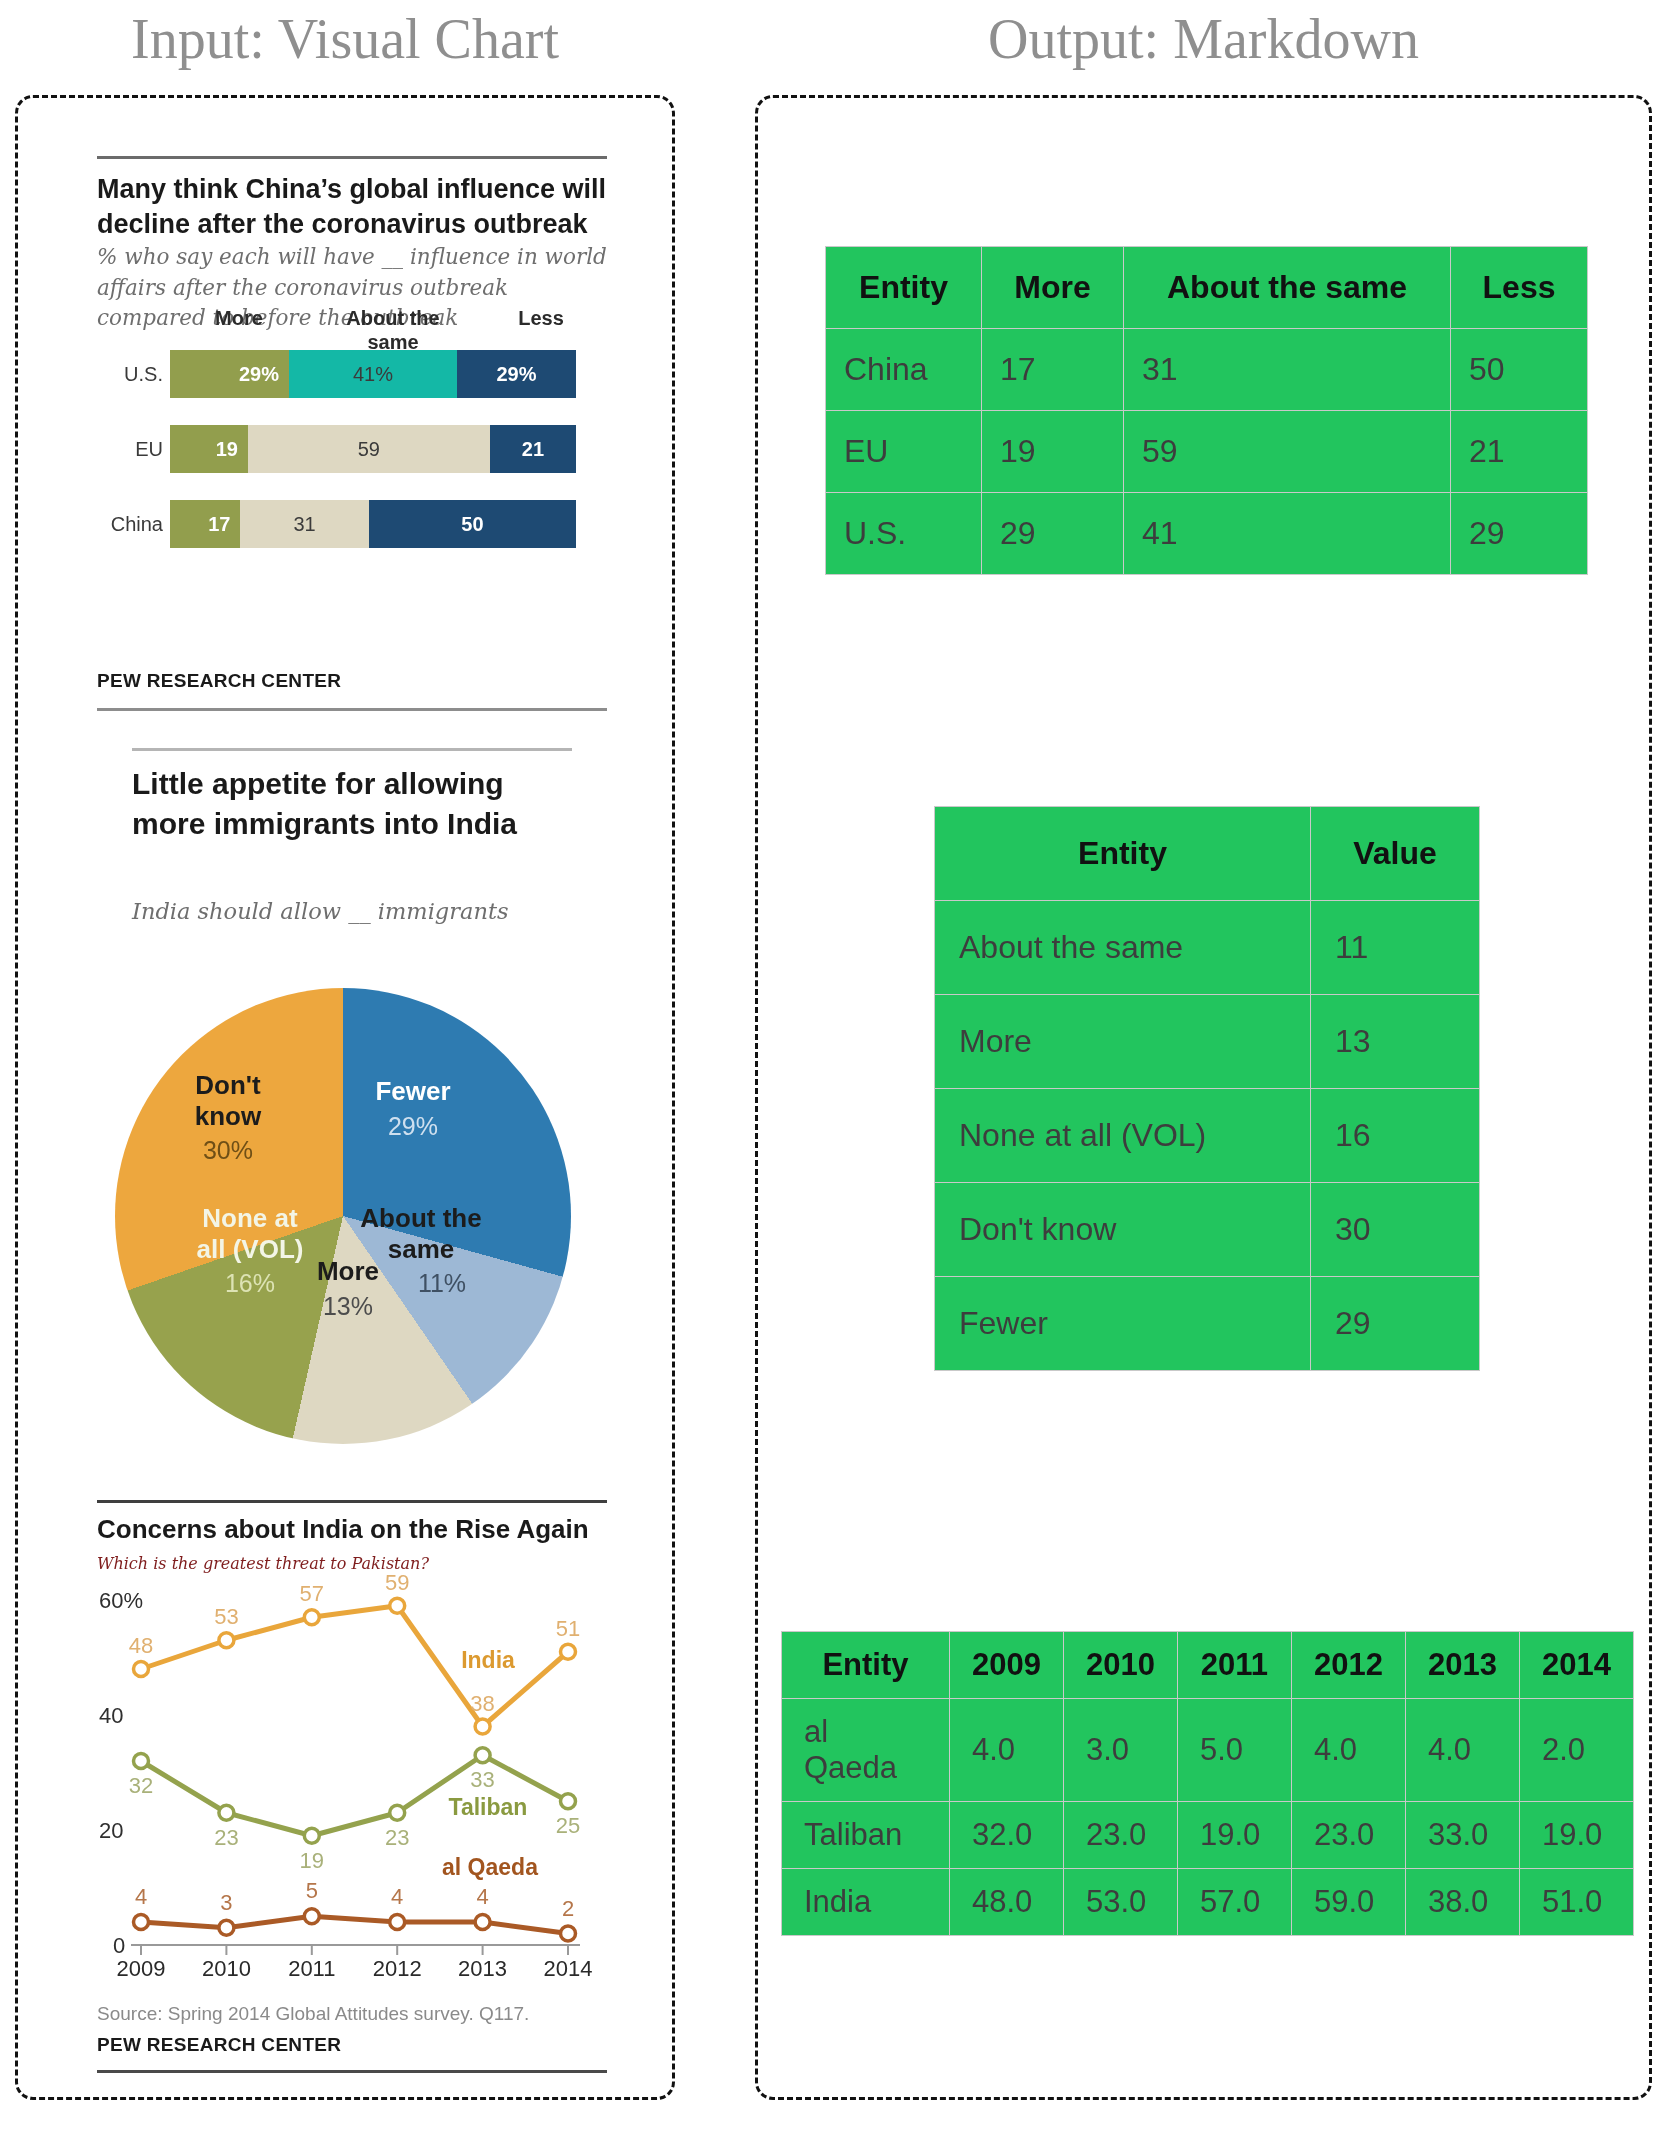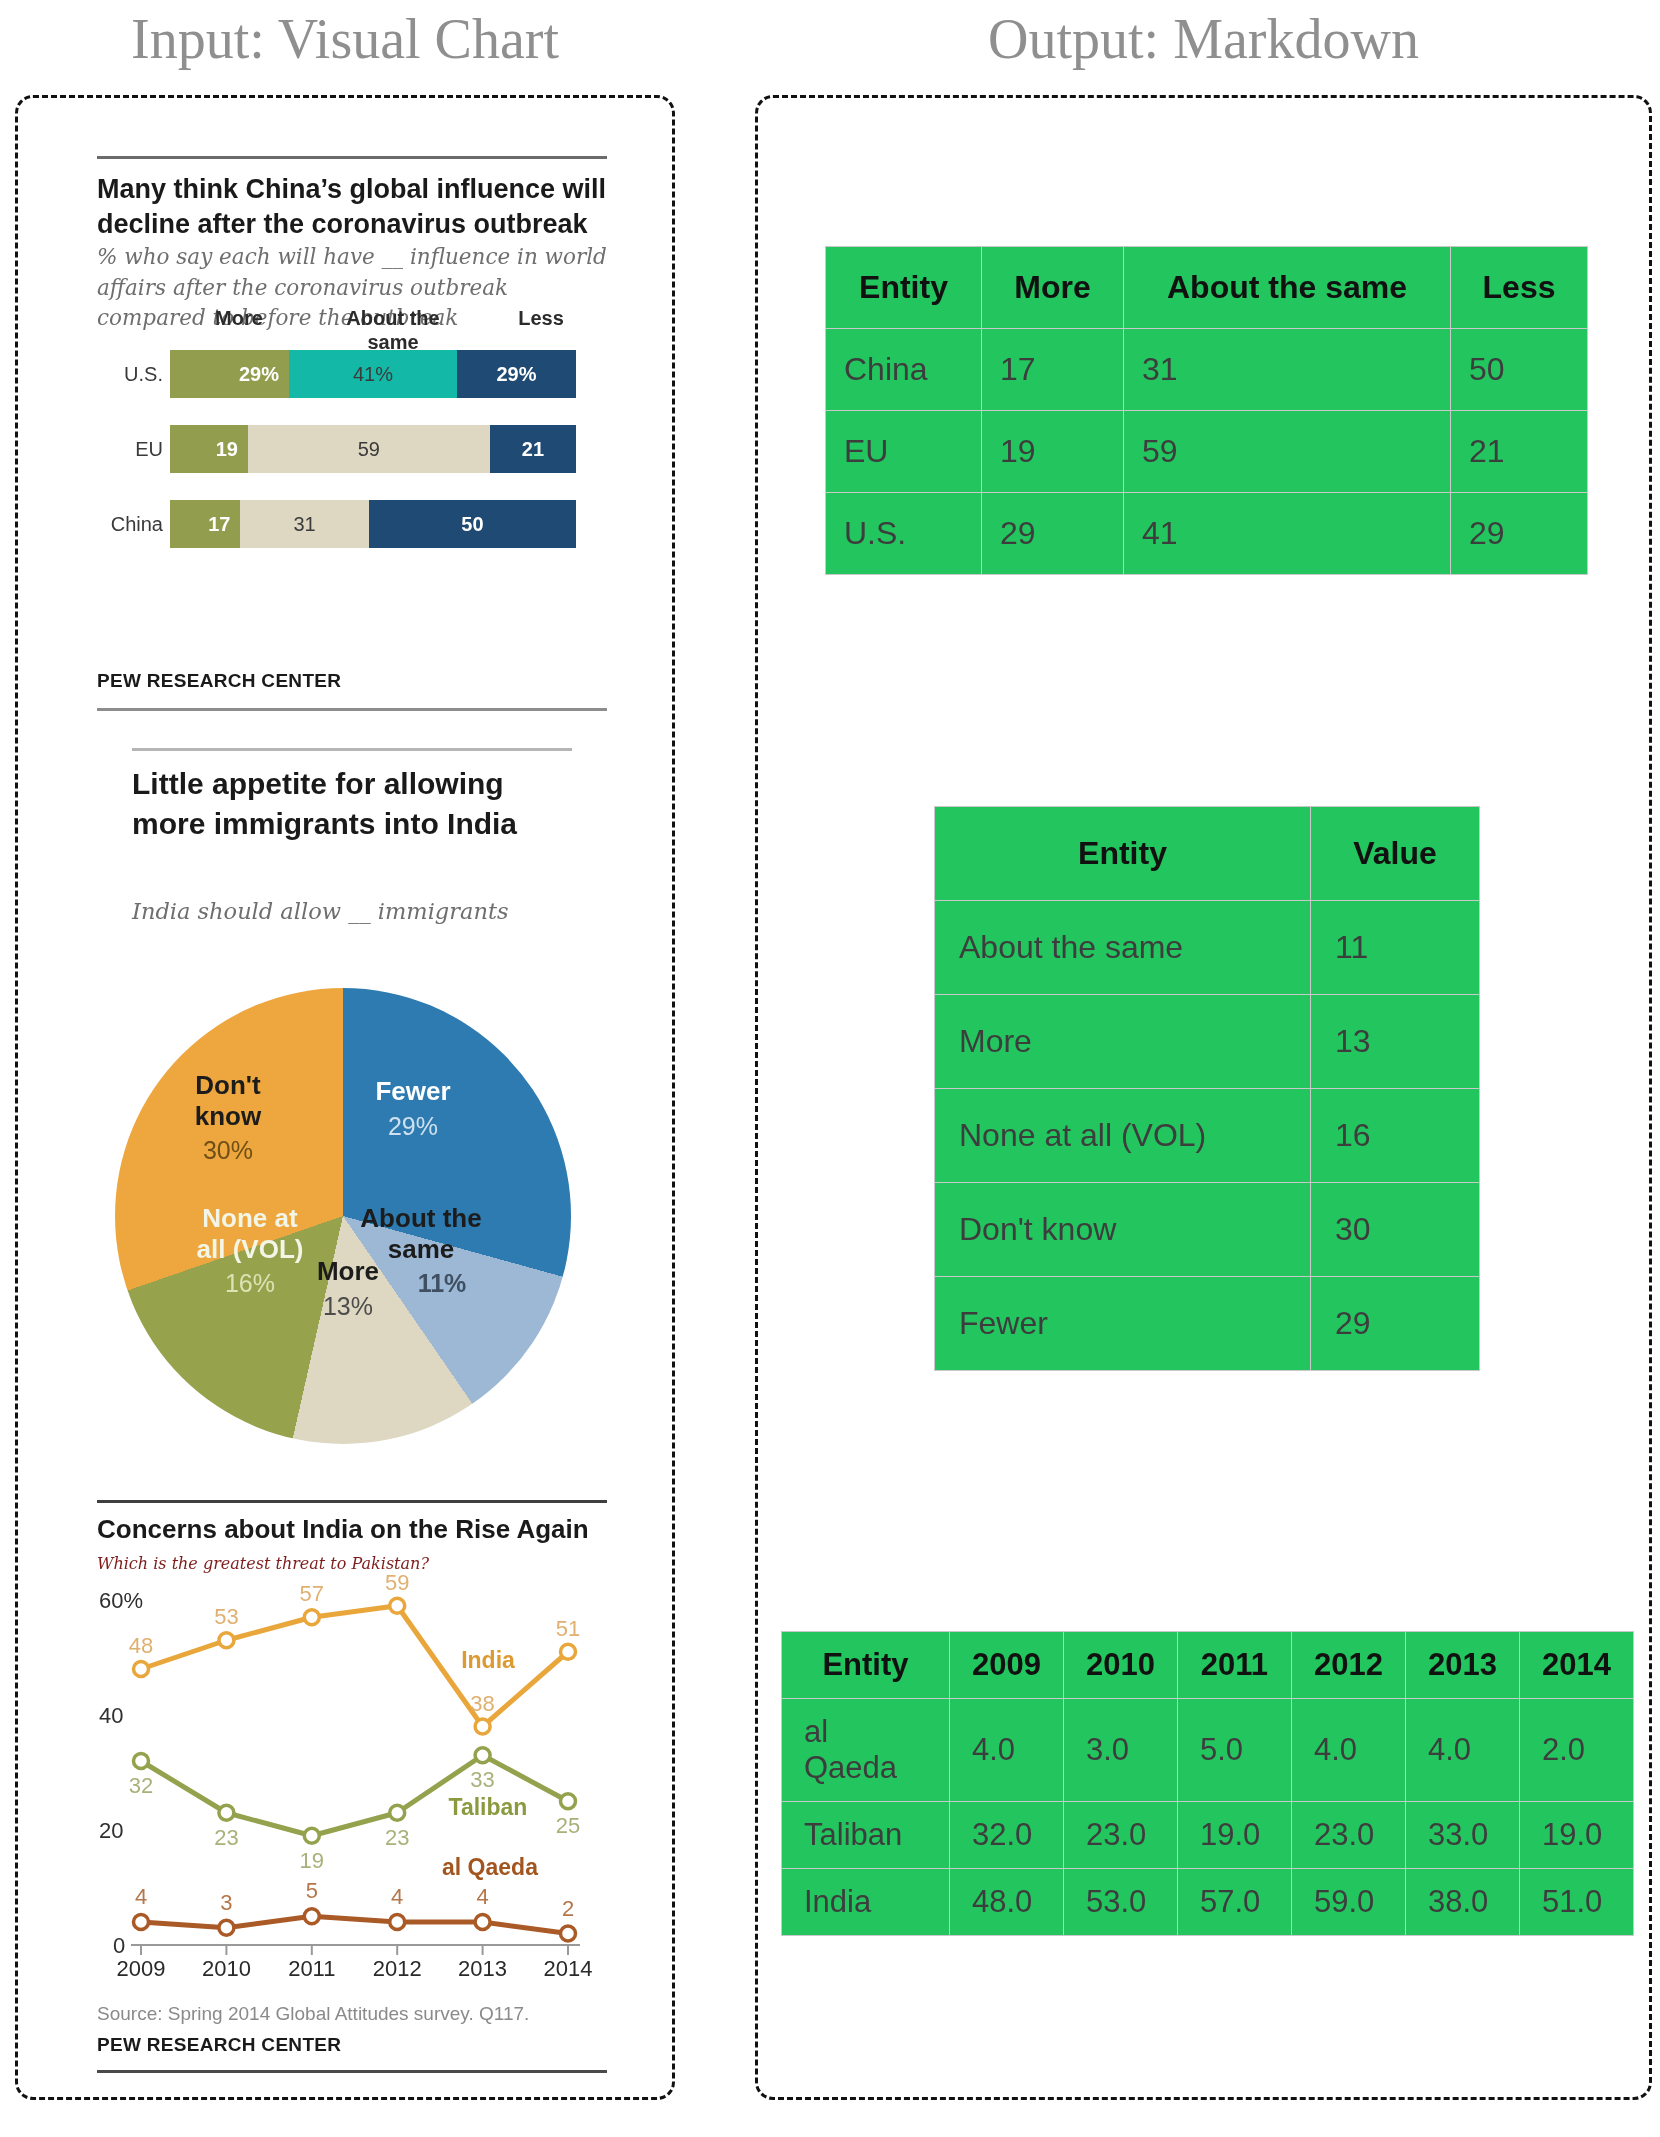--- a/index.html
+++ b/index.html
@@ -42,21 +42,21 @@
   #pl-dontknow .pname{color:#1c1c1c;}
   #pl-dontknow .ppct{color:#6f4f16;}
   #pl-none{left:172px;top:1105px;width:120px;}
   #pl-none .pname{color:#f3f5e6;}
   #pl-none .ppct{color:#dde3b4;}
   #pl-more{left:282px;top:1158px;width:96px;}
   #pl-more .pname{color:#1c1c1c;}
   #pl-more .ppct{color:#4c4c4c;}
   #pl-about{left:337px;top:1105px;width:132px;}
   #pl-about .pname{color:#1c1c1c;}
-  #pl-about .ppct{color:#3f5063;padding-left:42px;font-weight:bold;}
+  #pl-about .ppct{color:#3f5063;padding-left:42px;}
   
   #c3-title{top:1416px;font-size:26px;}
   #c3-sub{left:79px;top:1456px;width:500px;font-size:16px;color:#7f1d1d;}
   #line-chart{position:absolute;left:65px;top:1460px;}
   svg{font-family:"Liberation Sans",sans-serif;}
   #c3-source{position:absolute;left:79px;top:1905px;font-size:19px;color:#8a8a8a;}
   
   .mdtable{position:absolute;border-collapse:collapse;table-layout:fixed;background:#22c55e;}
   .mdtable th,.mdtable td{border:1px solid #c9c9c9;vertical-align:middle;}
   .mdtable th{font-weight:700;color:#111;text-align:center;}

